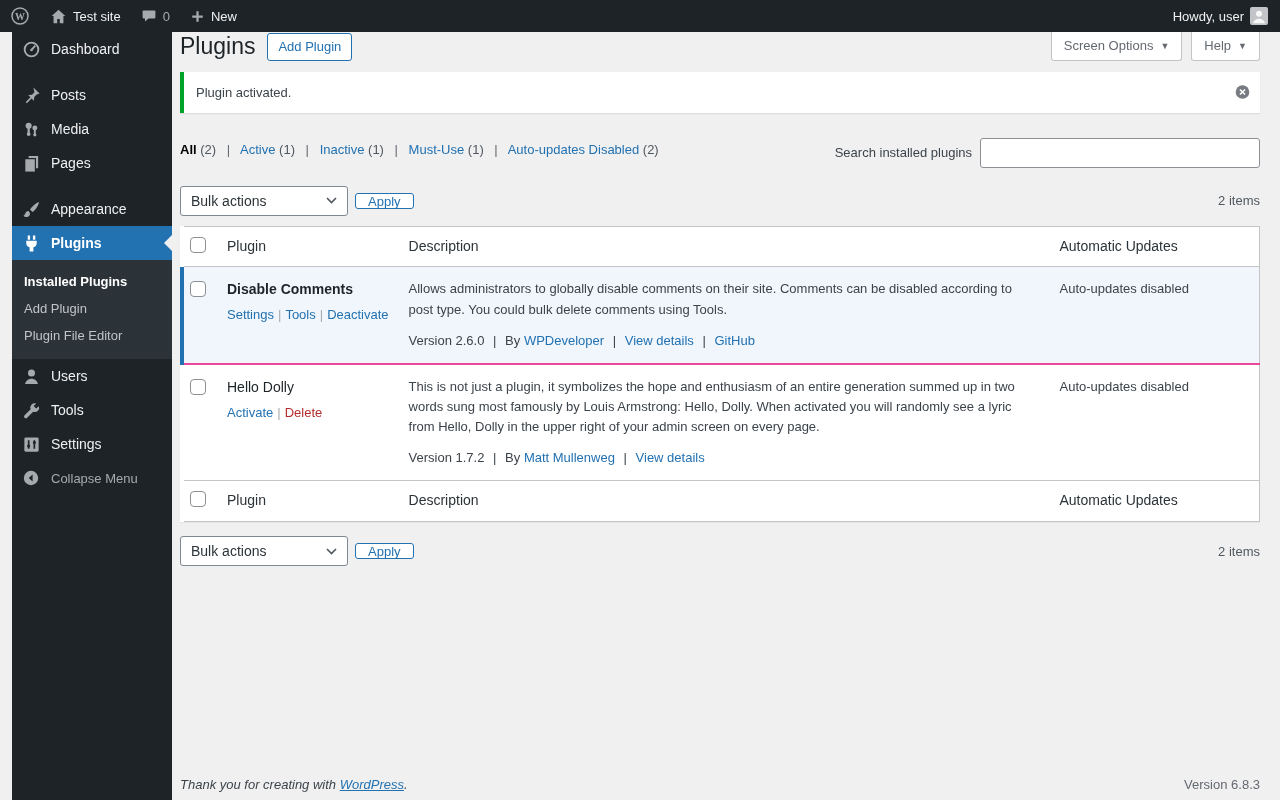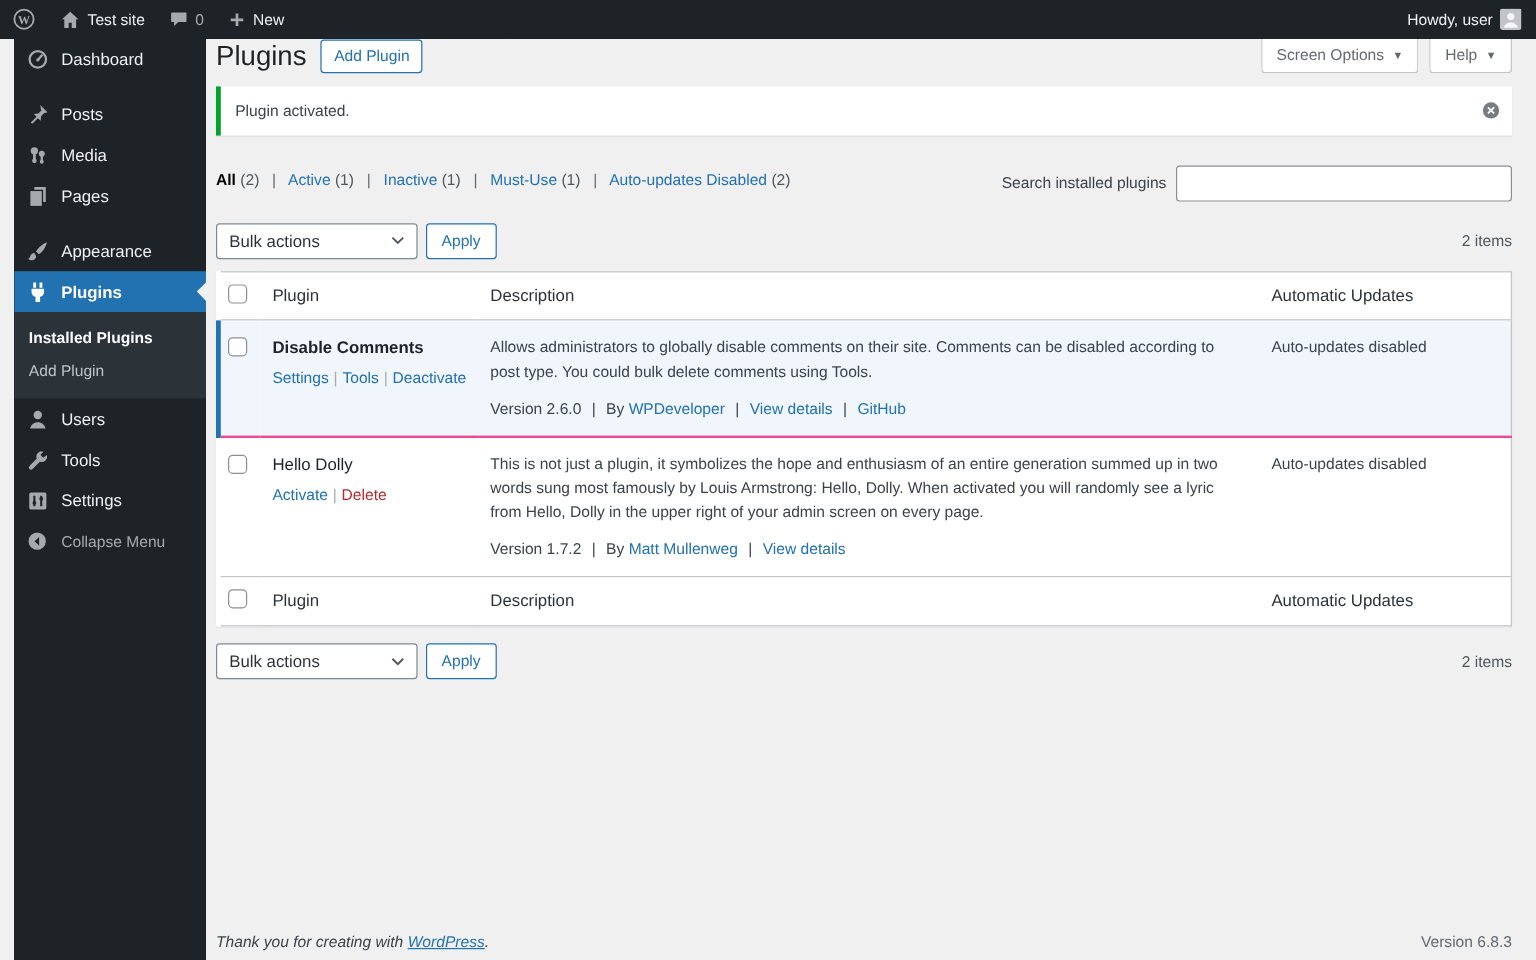--- a/index.html
+++ b/index.html
@@ -94,21 +94,21 @@
 
   .tablenav { margin-top: 18px; display: flex; justify-content: space-between; align-items: center; }
   .tablenav.bottom { margin-top: 14px; }
   .bulk-wrap { display: flex; align-items: center; gap: 7px; }
   .fake-select {
     display: flex; align-items: center; justify-content: space-between;
     width: 168px; height: 30px; background: #fff; border: 1px solid #7e8993;
     border-radius: 3px; padding: 0 10px; font-size: 14px; color: #2c3338; cursor: pointer;
   }
   .fake-select svg { flex: none; }
-  .apply-btn { height: 30px; padding: 0 12px; font-size: 13px; }
+  .apply-btn { height: 16px; padding: 0 12px; font-size: 13px; }
   .items-count { color: #50575e; font-size: 13px; }
 
   
   .plugins-table {
     width: 100%; margin-top: 10px; border-collapse: collapse;
     background: #fff; border: 1px solid #c3c4c7; box-shadow: 0 1px 1px rgba(0,0,0,.04);
   }
   .plugins-table th {
     text-align: left; font-size: 14px; font-weight: 400; color: #2c3338;
     padding: 8px 10px; line-height: 1.4;
@@ -251,20 +251,21 @@
     <span class="mi-icon">
       <svg width="19" height="19" viewBox="0 0 20 20" fill="currentColor">
           <path d="M6 1.5h2.5v4.5H6zM11.5 1.5H14v4.5h-2.5zM4.5 7h11v2.5a4.6 4.6 0 0 1-3.5 4.5v4.5h-4V14A4.6 4.6 0 0 1 4.5 9.5z"></path>
         </svg>
     </span>
     <span>Plugins</span>
   </div>
   <div class="submenu">
     <span class="submenu-item current">Installed Plugins</span>
     <span class="submenu-item">Add Plugin</span>
+    <span class="submenu-item">Plugin File Editor</span>
   </div>
   <div class="menu-item">
     <span class="mi-icon">
       <svg width="19" height="19" viewBox="0 0 20 20" fill="currentColor">
           <circle cx="10" cy="6.2" r="3.7"></circle>
           <path d="M3.2 18c.7-3.4 3.4-5.6 6.8-5.6s6.1 2.2 6.8 5.6z"></path>
         </svg>
     </span>
     <span>Users</span>
   </div>

